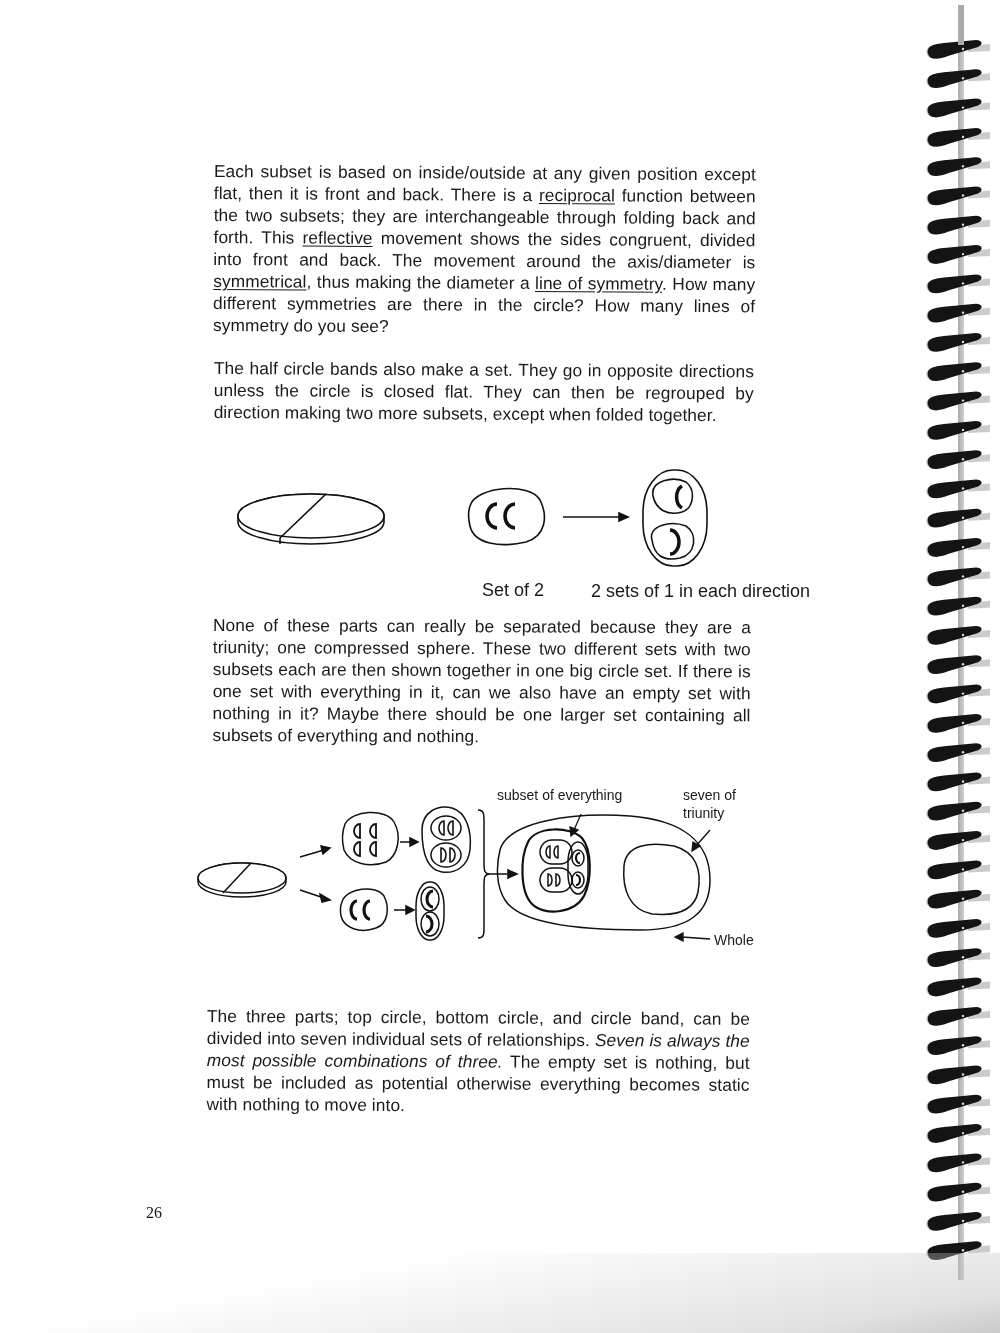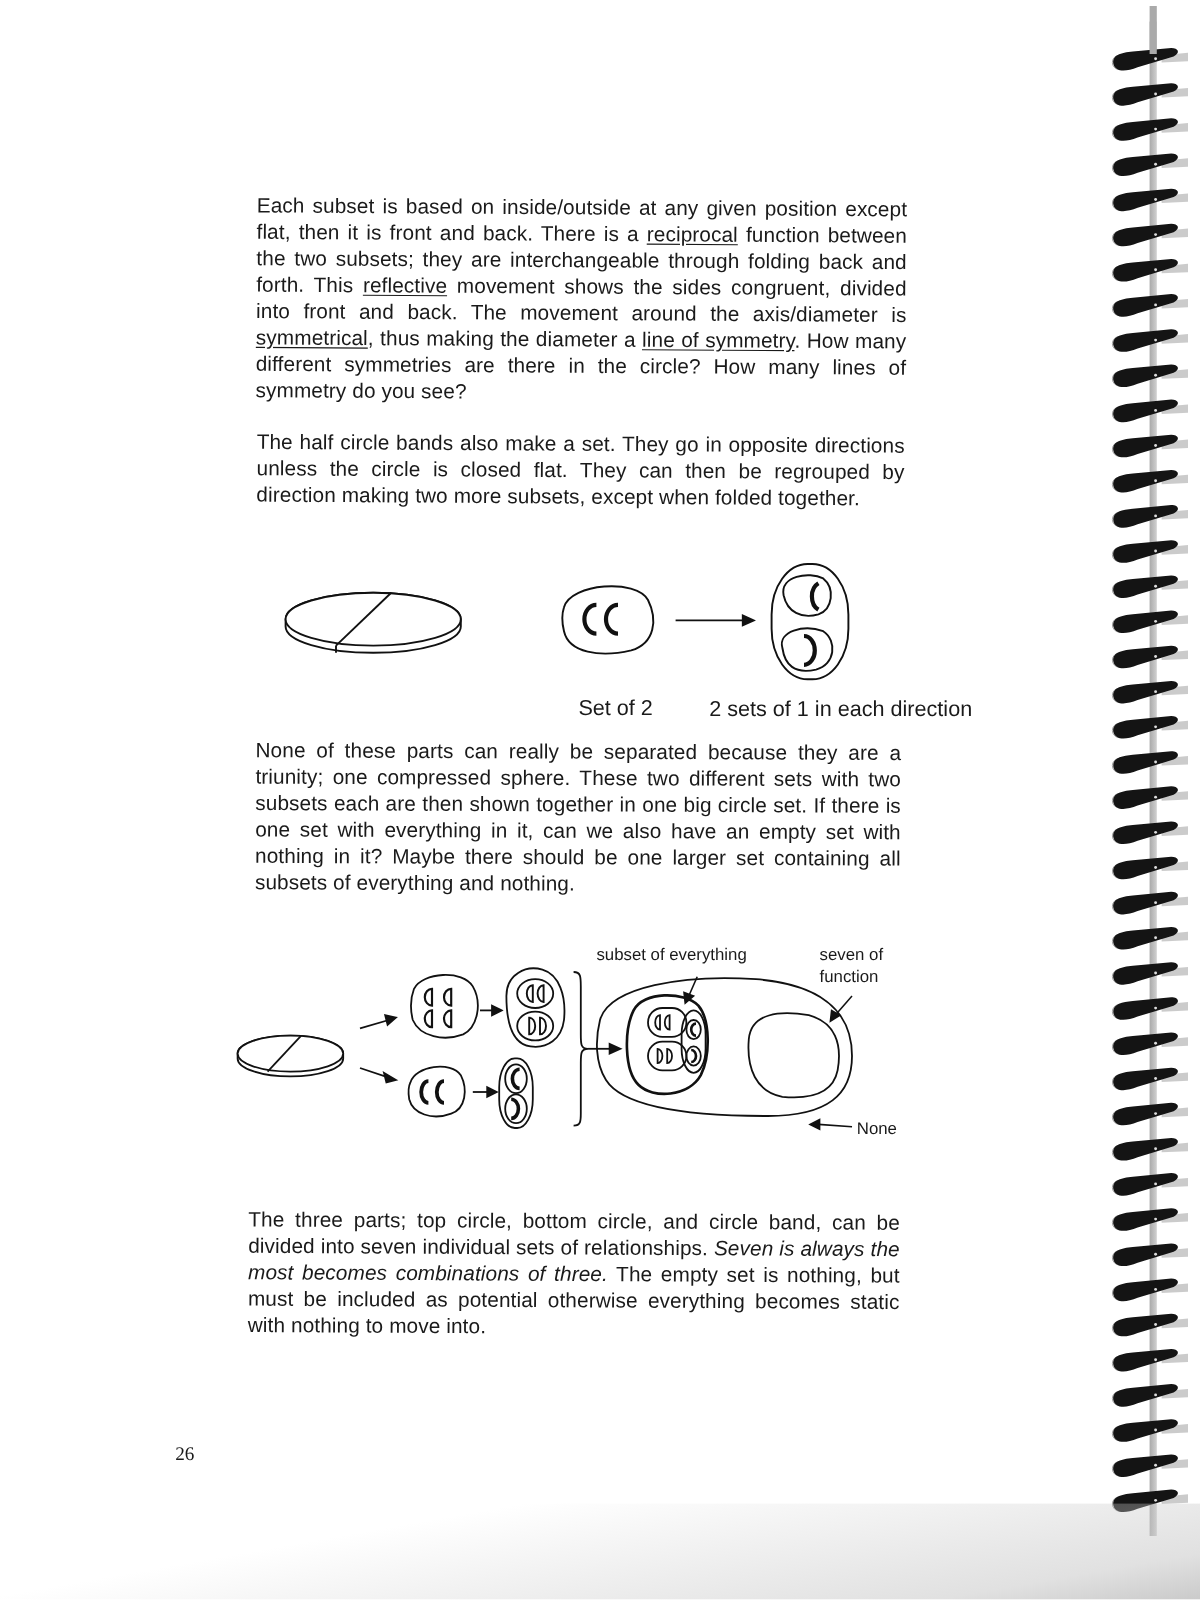--- a/index.html
+++ b/index.html
@@ -71,23 +71,23 @@
   </g>
 </svg>
 <div class="caption" style="left:482px;top:580px;">Set of 2</div>
 <div class="caption" style="left:591px;top:581px;">2 sets of 1 in each direction</div>
 
 <div id="p3" class="para">None of these parts can really be separated because they are a triunity; one compressed sphere. These two different sets with two subsets each are then shown together in one big circle set. If there is one set with everything in it, can we also have an empty set with nothing in it? Maybe there should be one larger set containing all subsets of everything and nothing.</div>
 
 <div class="label" style="left:497px;top:786px;">subset of everything</div>
 <div class="label" style="left:683px;top:786px;">
   <div>seven of</div>
-  <div>function</div>
+  <div>triunity</div>
 </div>
-<div class="label" style="left:714px;top:931px;">None</div>
+<div class="label" style="left:714px;top:931px;">Whole</div>
 
 <svg class="fig" style="left:190px;top:800px;" width="560" height="150" viewBox="0 0 560 150">
   <g fill="none" stroke="#111" stroke-width="1.5">
     <path d="M8,78 A44,15 0 0 1 96,78 L96,82 A44,15 0 0 1 8,82 Z" fill="#fff"></path>
     <ellipse cx="52" cy="78" rx="44" ry="15" fill="#fff"></ellipse>
     <line x1="61" y1="63" x2="33" y2="93"></line>
   </g>
   <g stroke="#111" stroke-width="1.5" fill="#111">
     <line x1="110" y1="57" x2="134" y2="50"></line>
     <polygon points="140,48 131,46 133,54"></polygon>
@@ -143,21 +143,21 @@
   <g stroke="#111" stroke-width="1.3" fill="#111">
     <line x1="391" y1="14" x2="384" y2="30"></line>
     <polygon points="381,36 380,27 388,30"></polygon>
     <line x1="520" y1="30" x2="506" y2="46"></line>
     <polygon points="502,51 503,42 510,46"></polygon>
     <line x1="520" y1="139" x2="492" y2="137"></line>
     <polygon points="485,137 493,133 493,141"></polygon>
   </g>
 </svg>
 
-<div id="p4" class="para"><span>The three parts; top circle, bottom circle, and circle band, can be divided into seven individual sets of relationships. </span><i>Seven is always the most becomes combinations of three.</i><span> The empty set is nothing, but must be included as potential otherwise everything becomes static with nothing to move into.</span></div>
+<div id="p4" class="para"><span>The three parts; top circle, bottom circle, and circle band, can be divided into seven individual sets of relationships. </span><i>Seven is always the most possible combinations of three.</i><span> The empty set is nothing, but must be included as potential otherwise everything becomes static with nothing to move into.</span></div>
 
 <div class="page-number">26</div>
 
 <svg class="spiral" viewBox="0 0 80 1300" id="spiral">
     <g>
       <path d="M48,46 L70,44 L70,51 L48,52 Z" fill="#b5b5b5" opacity="0.7"></path>
       <circle cx="13" cy="52" r="6" fill="#fff" stroke="#999" stroke-width="0.8"></circle>
       <path d="M8,54 C6,46 14,44 24,43 L56,40 C62,40 64,44 58,47 L28,56 C18,60 10,60 8,54 Z" fill="#141414"></path>
       <circle cx="43" cy="49" r="1.2" fill="#ddd"></circle>
     </g>

